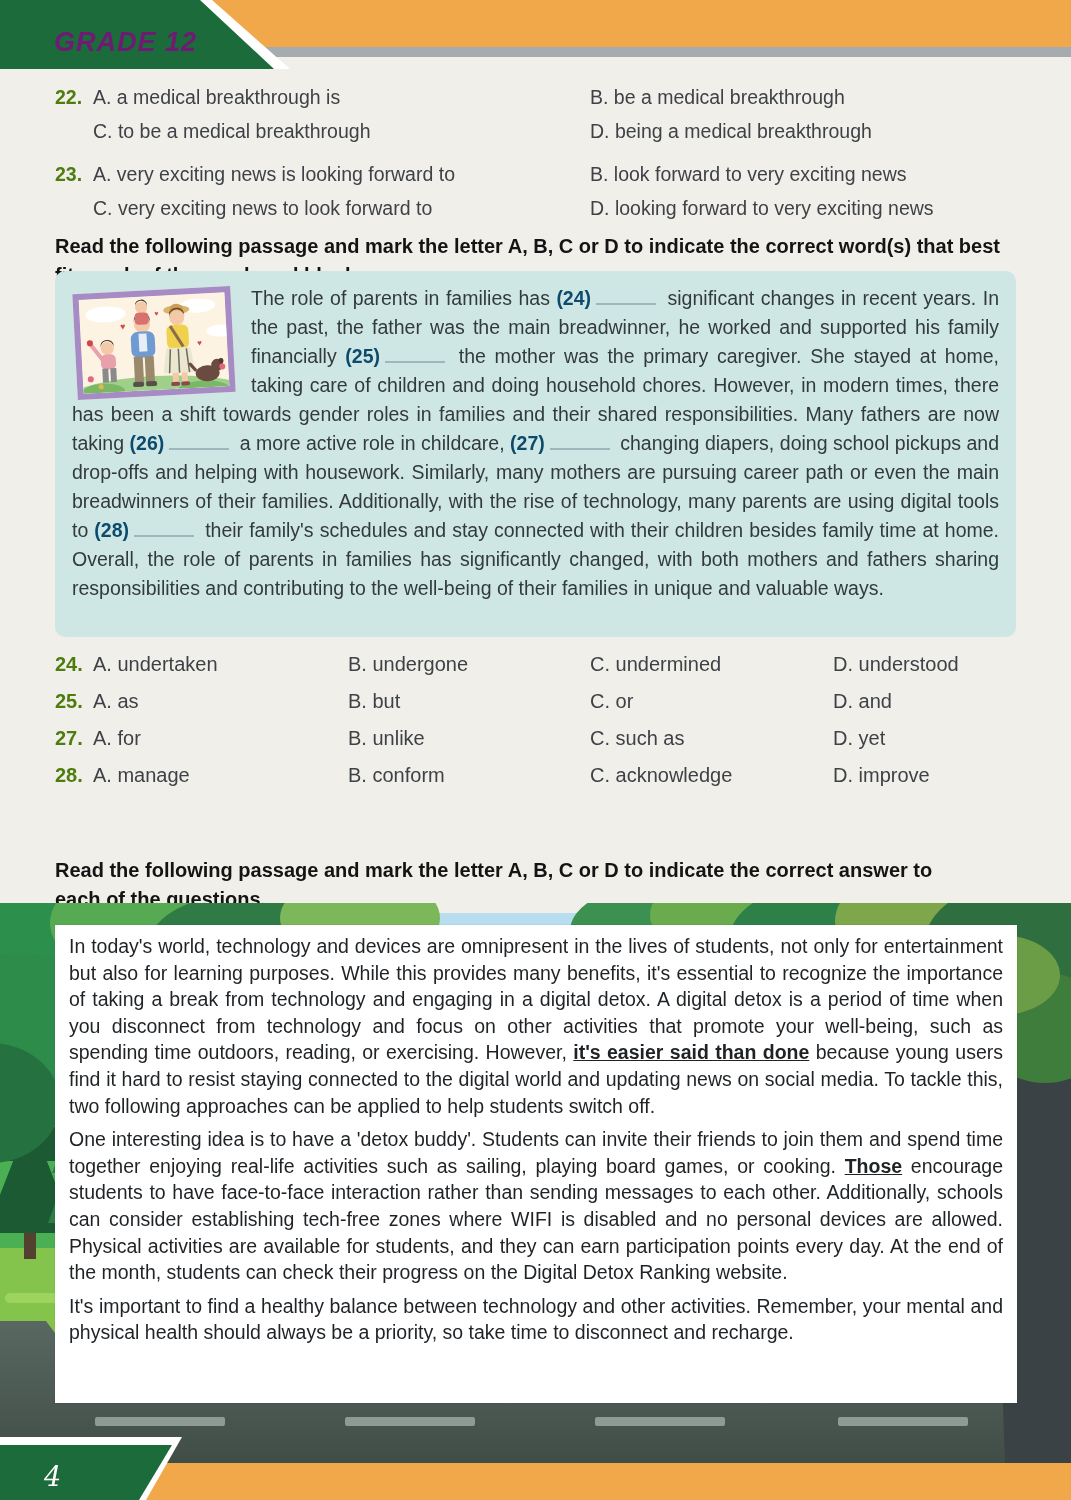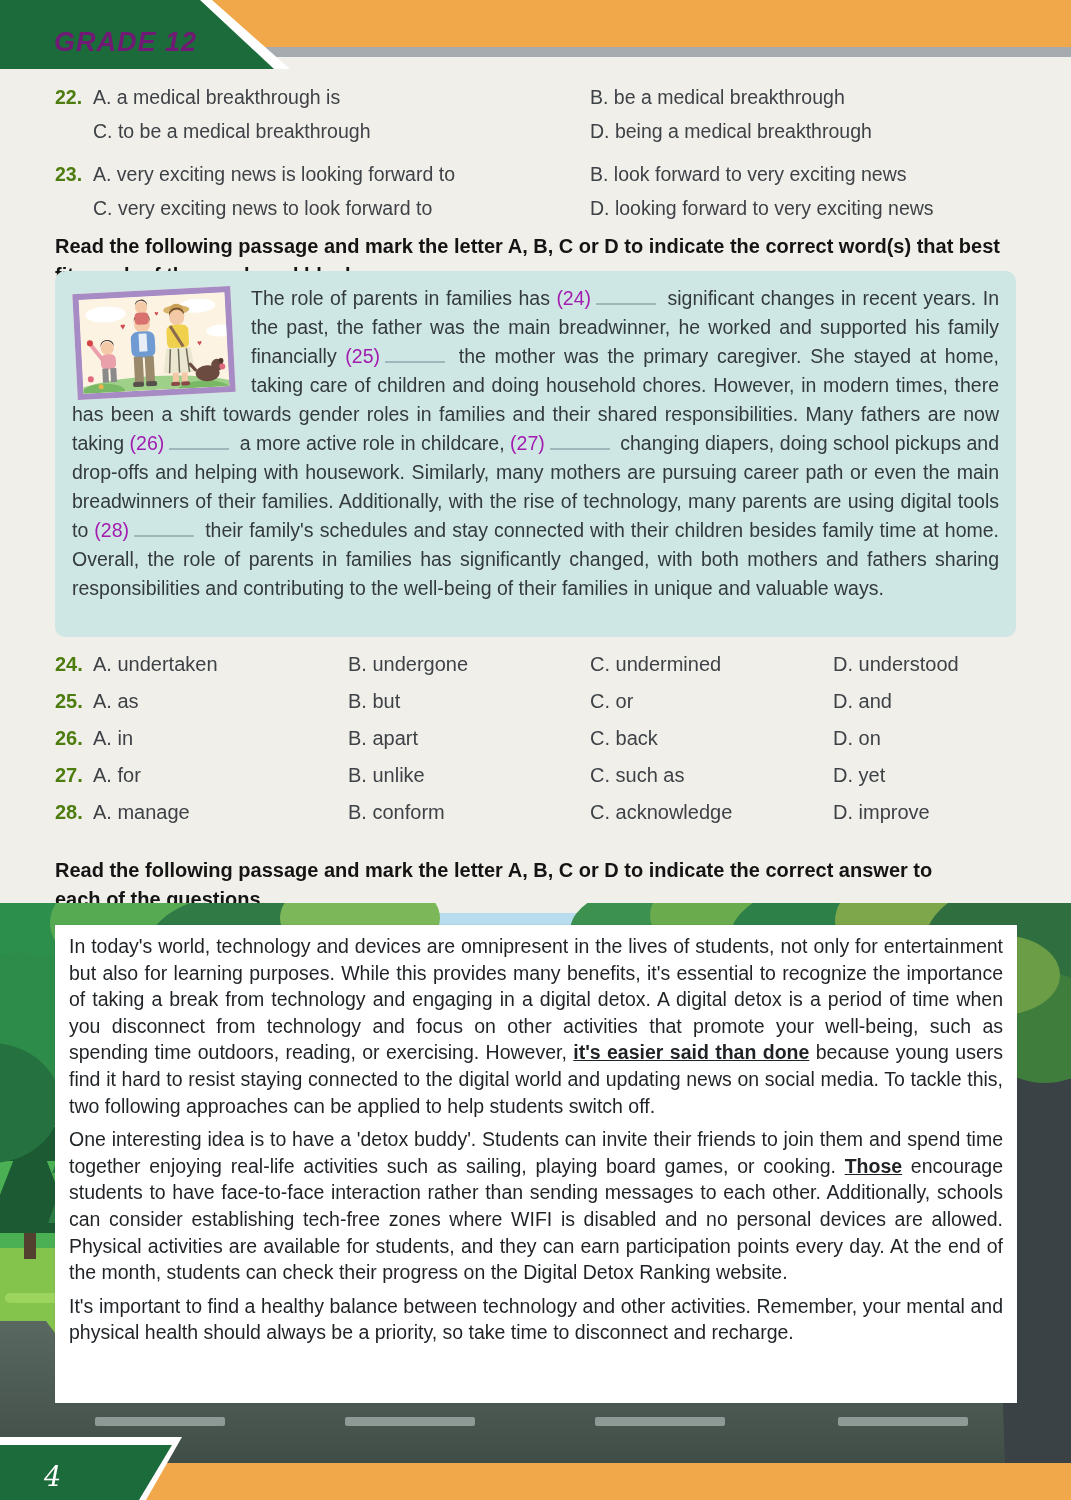--- a/index.html
+++ b/index.html
@@ -23,21 +23,21 @@
   .instr{position:absolute;left:55px;color:#141414;font-weight:bold;font-size:20px;line-height:29px;}
   #instr1{top:212px;width:950px;}
   #instr2{top:836px;width:915px;}
 
   
   .cloze{position:absolute;left:55px;top:271px;width:961px;height:366px;background:#cfe7e4;
     border-radius:10px;box-sizing:border-box;padding:13px 17px 10px 17px;}
   .photo{float:left;width:146px;height:94px;margin:6px 18px 4px 3px;border:6px solid #a78bc4;
     background:#fdf3e3;transform:rotate(-3deg);overflow:hidden;}
   .richtext{font-size:19.5px;line-height:29px;color:#333a3d;text-align:justify;}
-  .richtext .num{color:#a21caf;font-weight:normal;white-space:nowrap;}
+  .richtext .num{color:#0c4a6e;font-weight:bold;white-space:nowrap;}
   .blank{display:inline-block;width:60px;border-bottom:2px solid #9fb6ba;margin:0 5px;}
 
   
   .q4{position:absolute;left:55px;top:650px;width:961px;}
   .q4row{display:grid;grid-template-columns:38px 255px 242px 243px 1fr;margin-bottom:9px;
     font-size:20px;line-height:28px;color:#3e4247;}
 
   
   .scene{position:absolute;left:0;top:903px;width:1071px;height:597px;}
   .scene svg{position:absolute;left:0;top:0;}
@@ -157,27 +157,20 @@
       <span>D. understood</span>
     </div>
     <div class="q4row">
       <span class="qnum">25.</span>
       <span>A. as</span>
       <span>B. but</span>
       <span>C. or</span>
       <span>D. and</span>
     </div>
     <div class="q4row">
-      <span class="qnum">26.</span>
-      <span>A. in</span>
-      <span>B. apart</span>
-      <span>C. back</span>
-      <span>D. on</span>
-    </div>
-    <div class="q4row">
       <span class="qnum">27.</span>
       <span>A. for</span>
       <span>B. unlike</span>
       <span>C. such as</span>
       <span>D. yet</span>
     </div>
     <div class="q4row">
       <span class="qnum">28.</span>
       <span>A. manage</span>
       <span>B. conform</span>

